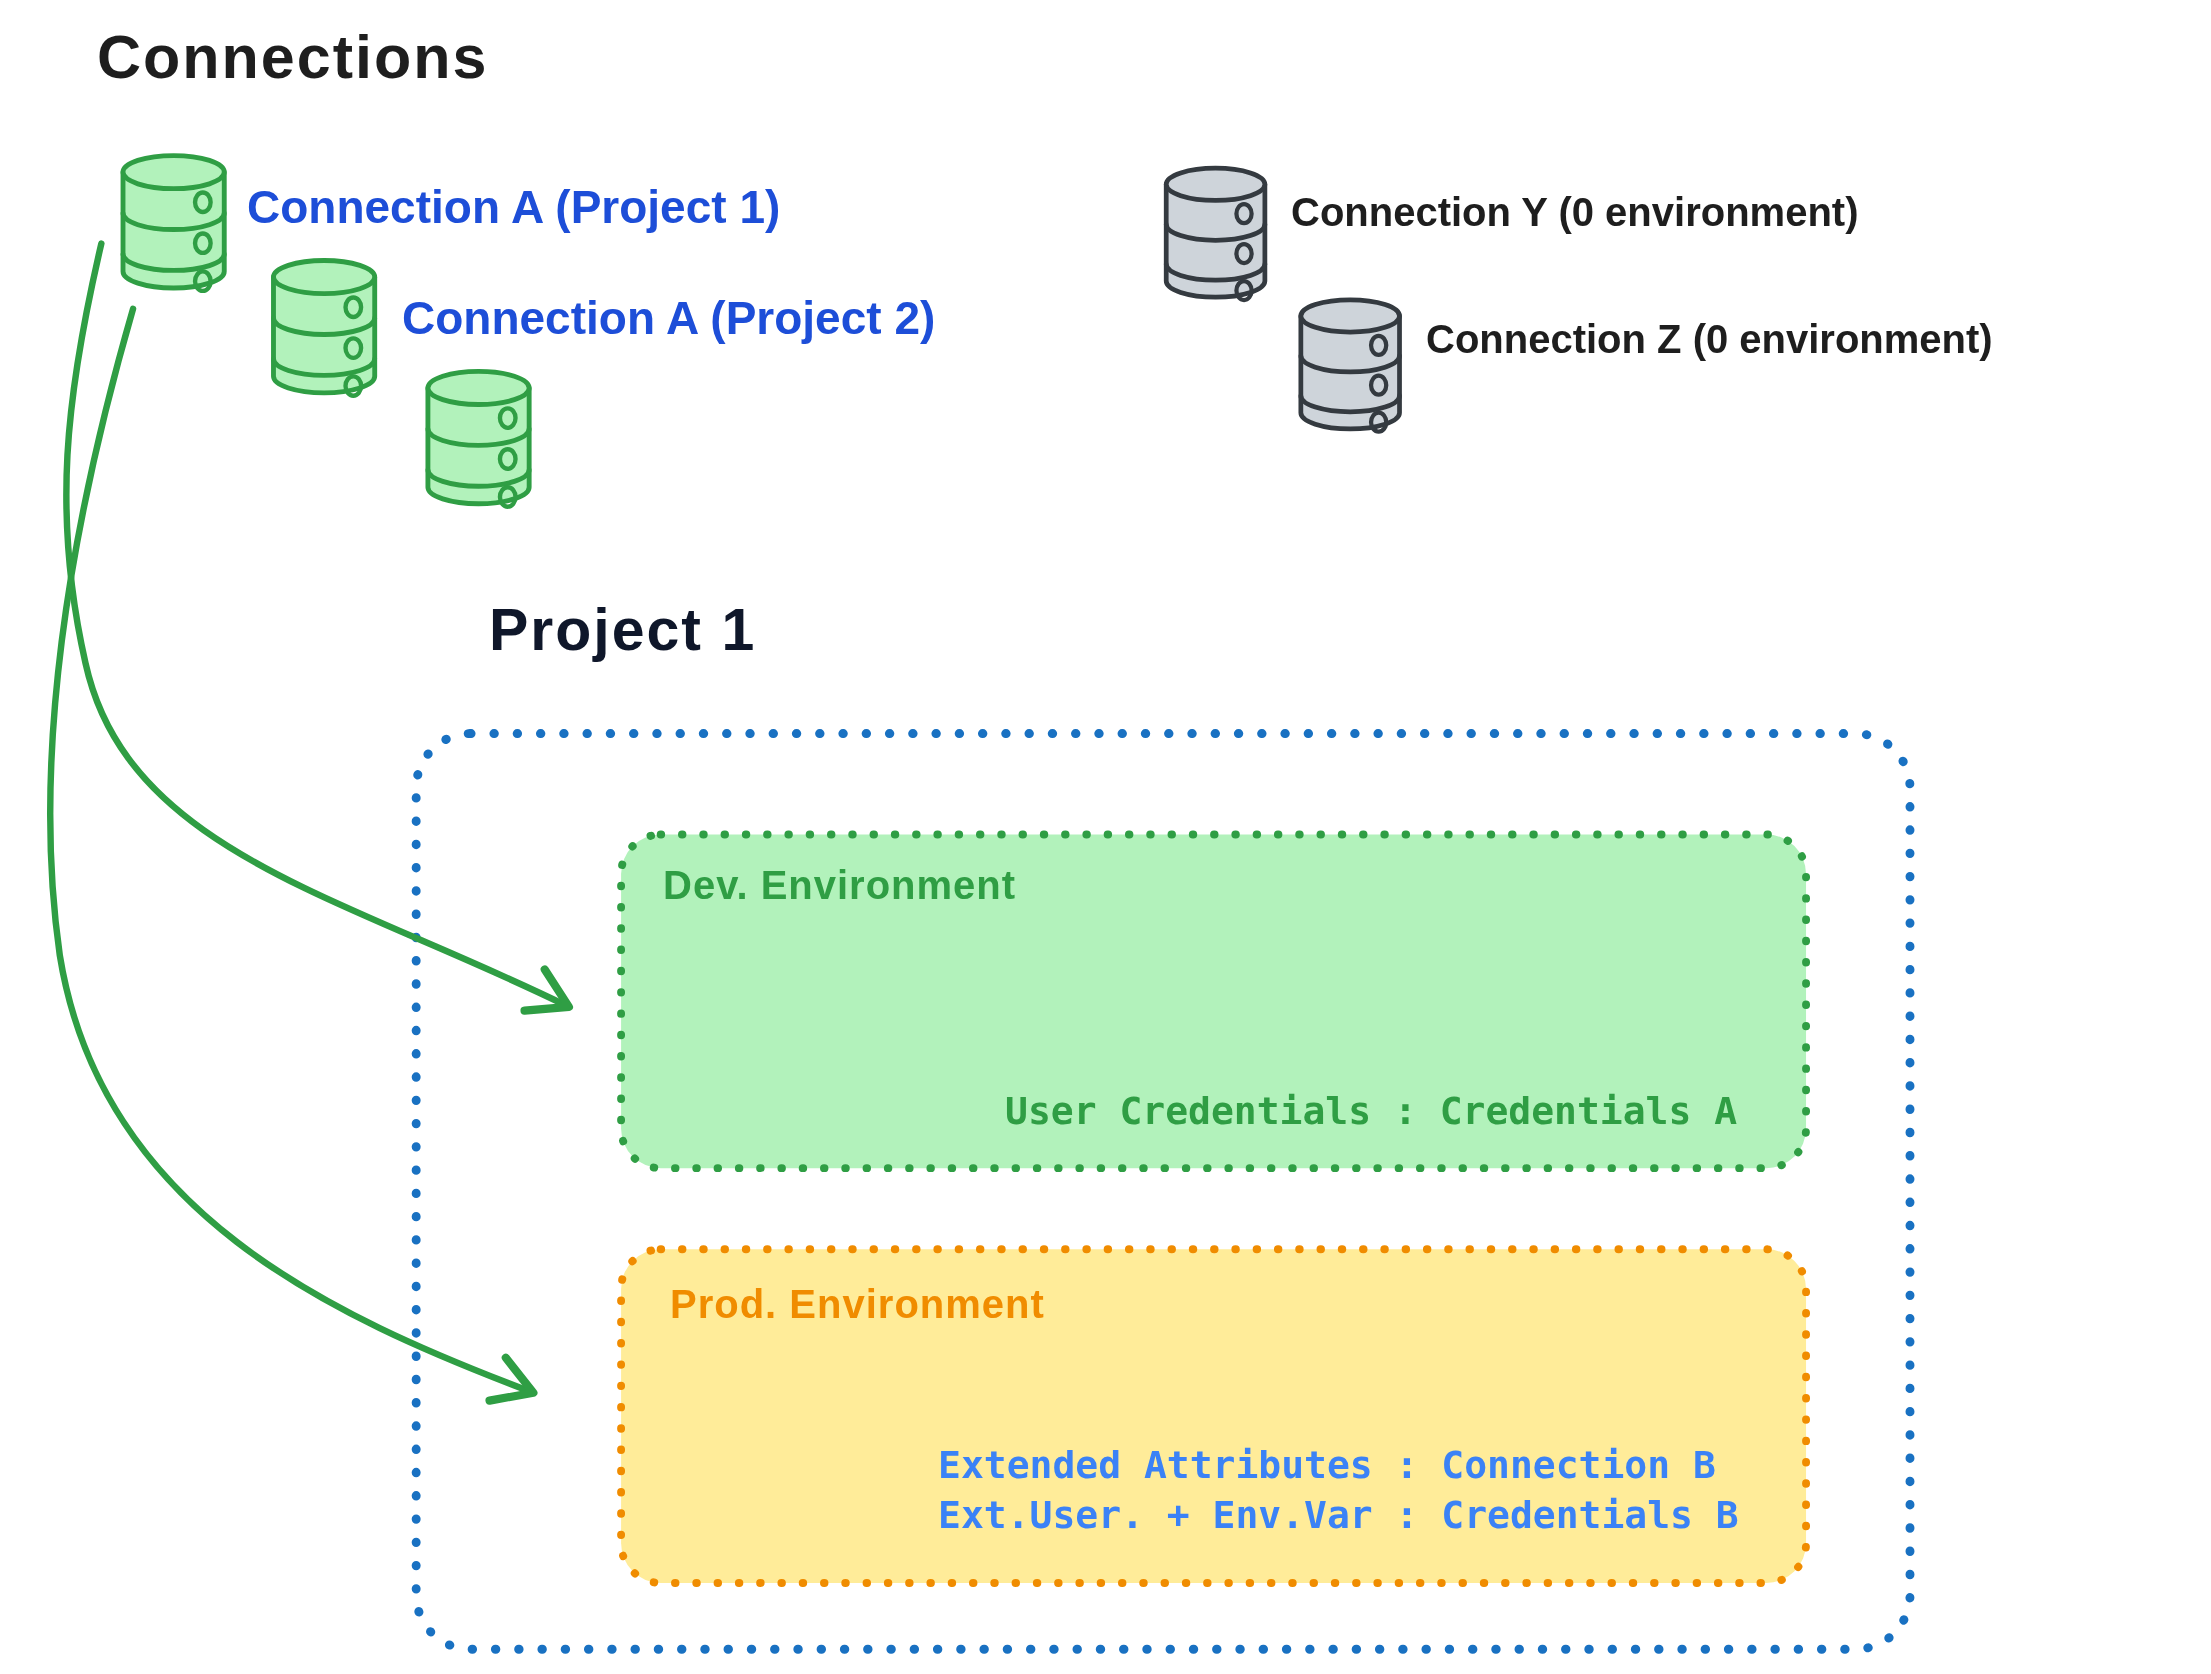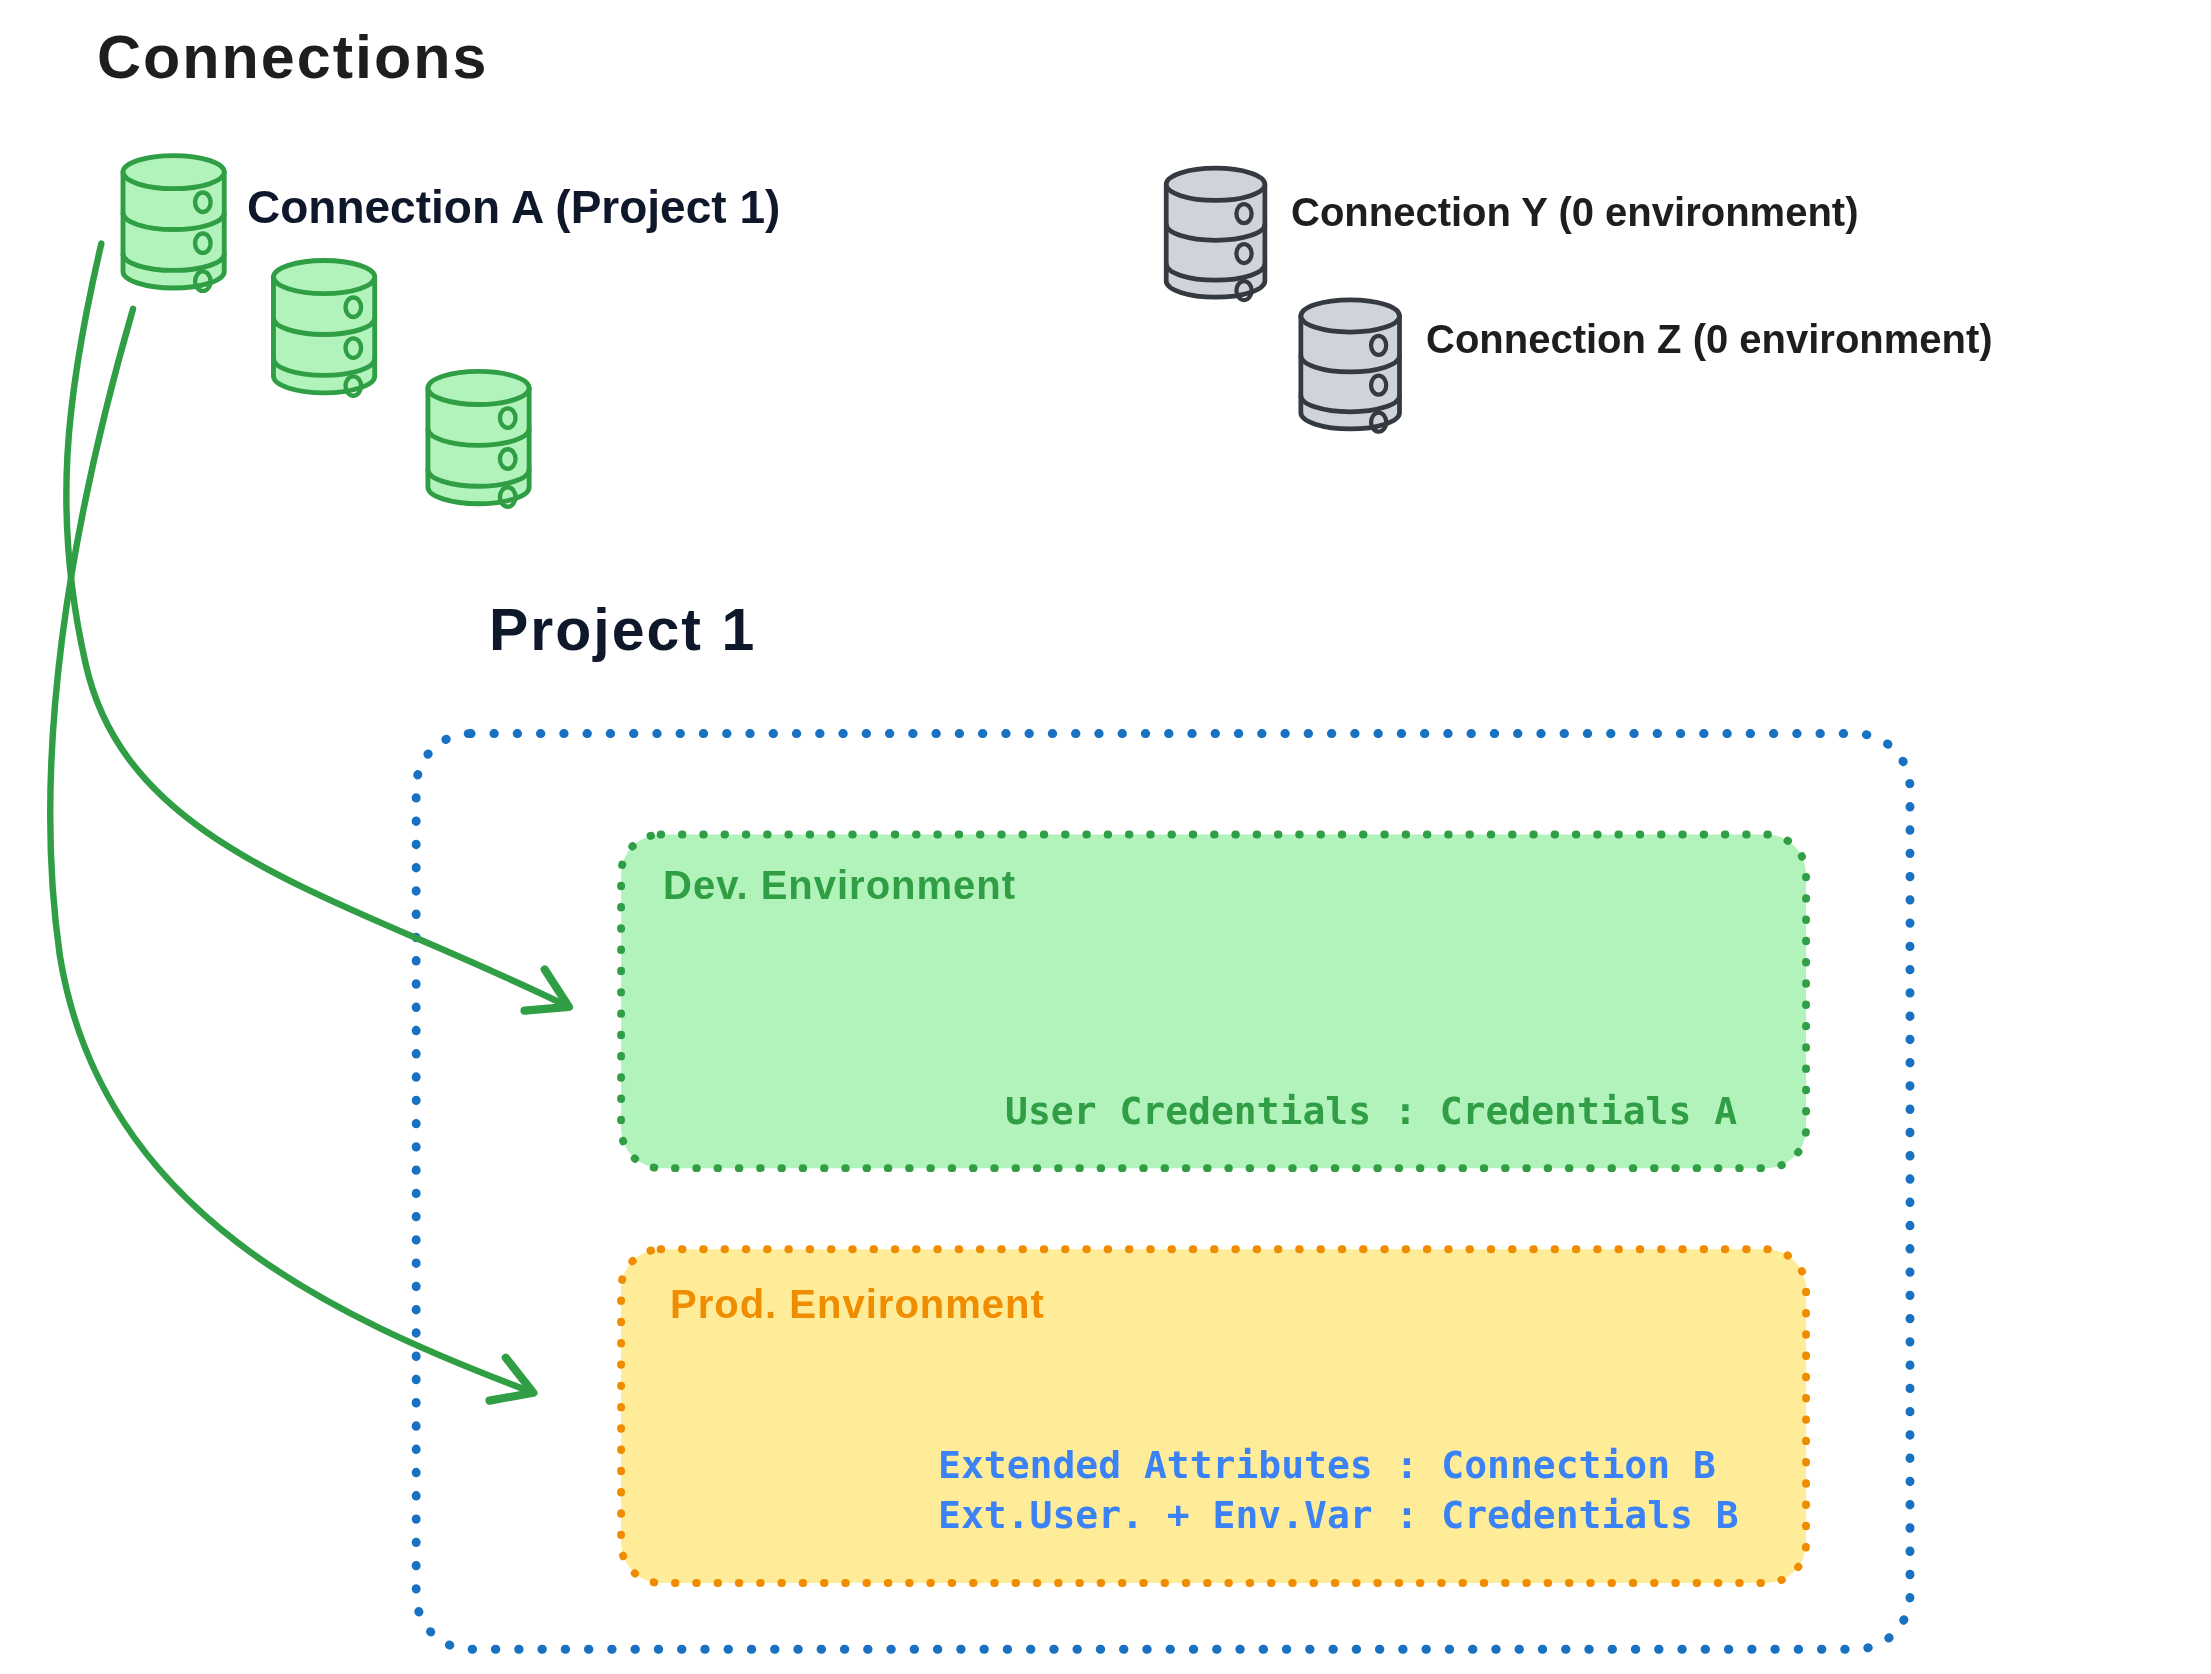--- a/index.html
+++ b/index.html
@@ -28,21 +28,21 @@
     font-family: "DejaVu Sans Mono", "Liberation Mono", monospace;
     font-weight: 700;
     white-space: nowrap;
   }
   .diagram-title {
     left: 81px; top: 22px;
     font-size: 61px;
     letter-spacing: 2px;
     color: #1e1e1e;
   }
-  .conn-label { font-size: 46px; color: #0f172a; }
+  .conn-label { font-size: 46px; color: #1d4ed8; }
   .conn-label.l1 { left: 231px; top: 180px; }
   .conn-label.l2 { left: 386px; top: 291px; }
   .conn-label.l3 { left: 541px; top: 394px; }
   .conn-label-gray { font-size: 40px; color: #1e1e1e; }
   .conn-label-gray.ly { left: 1275px; top: 190px; }
   .conn-label-gray.lz { left: 1410px; top: 317px; }
 
   .project-title {
     left: 473px; top: 596px;
     font-size: 59px;
@@ -106,20 +106,21 @@
     <use href="#db-cyl" x="100" y="150" width="118" height="150" class="cyl-green"></use>
     <use href="#db-cyl" x="252" y="256" width="118" height="150" class="cyl-green"></use>
     <use href="#db-cyl" x="408" y="368" width="118" height="150" class="cyl-green"></use>
     <use href="#db-cyl" x="1154" y="162" width="115" height="148" class="cyl-gray"></use>
     <use href="#db-cyl" x="1290" y="295" width="115" height="148" class="cyl-gray"></use>
   </svg>
 
   <div class="abs hand diagram-title">Connections</div>
 
   <div class="abs hand conn-label l1">Connection A (Project 1)</div>
+  <div class="abs hand conn-label l2">Connection A (Project 2)</div>
 
   <div class="abs hand conn-label-gray ly">Connection Y (0 environment)</div>
   <div class="abs hand conn-label-gray lz">Connection Z (0 environment)</div>
 
   <div class="abs hand project-title">Project 1</div>
 
   <div class="abs project-box">
 
     <div class="env-box dev">
       <div class="hand env-title dev-title">Dev. Environment</div>

